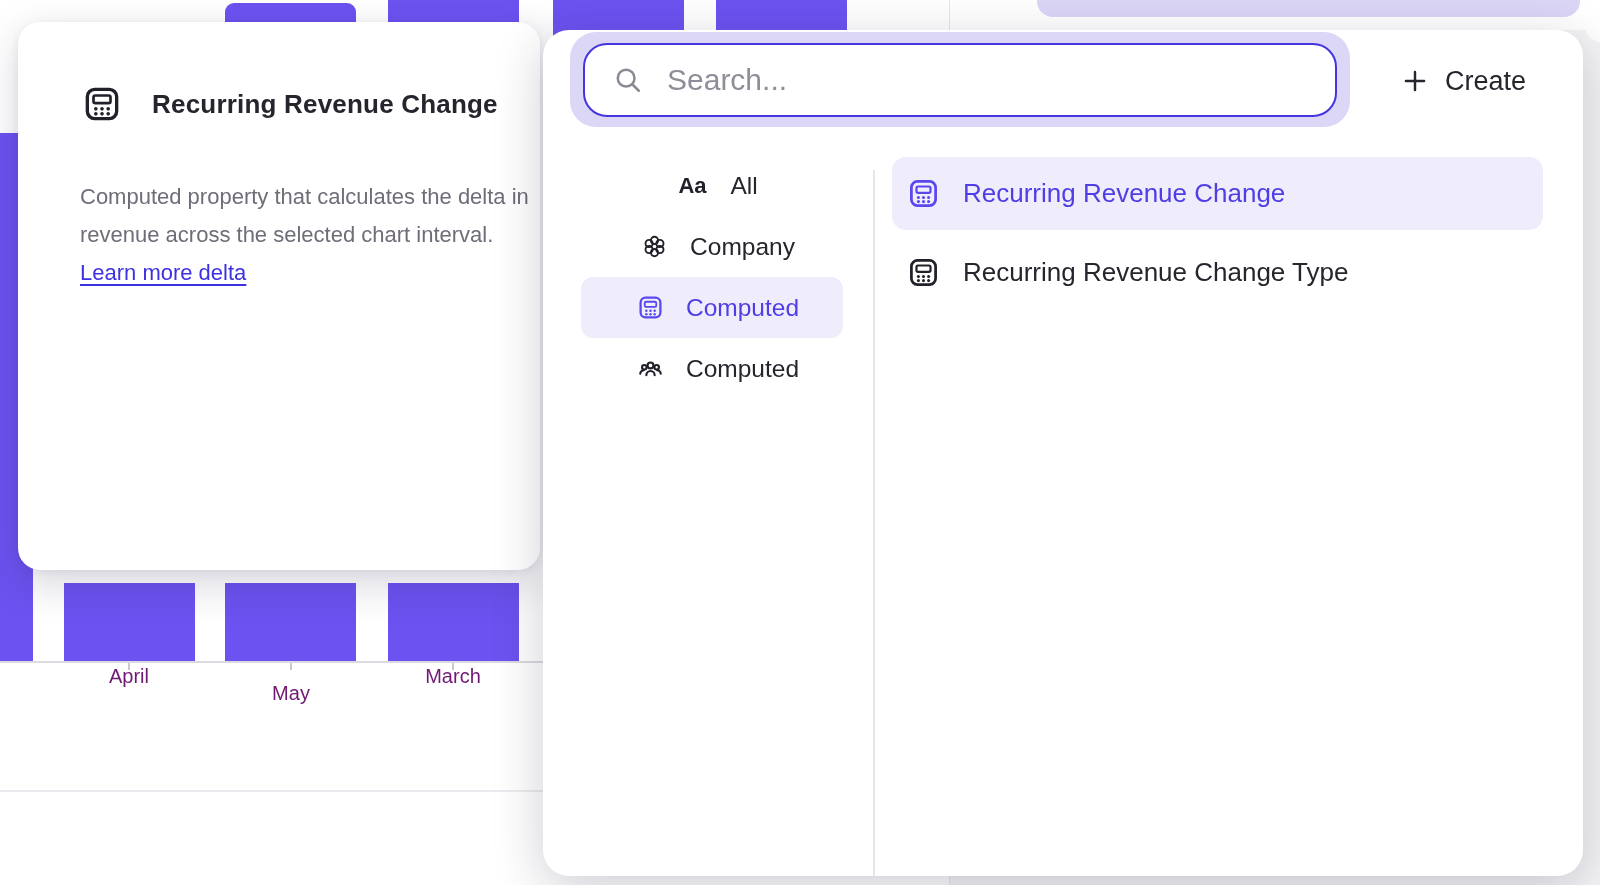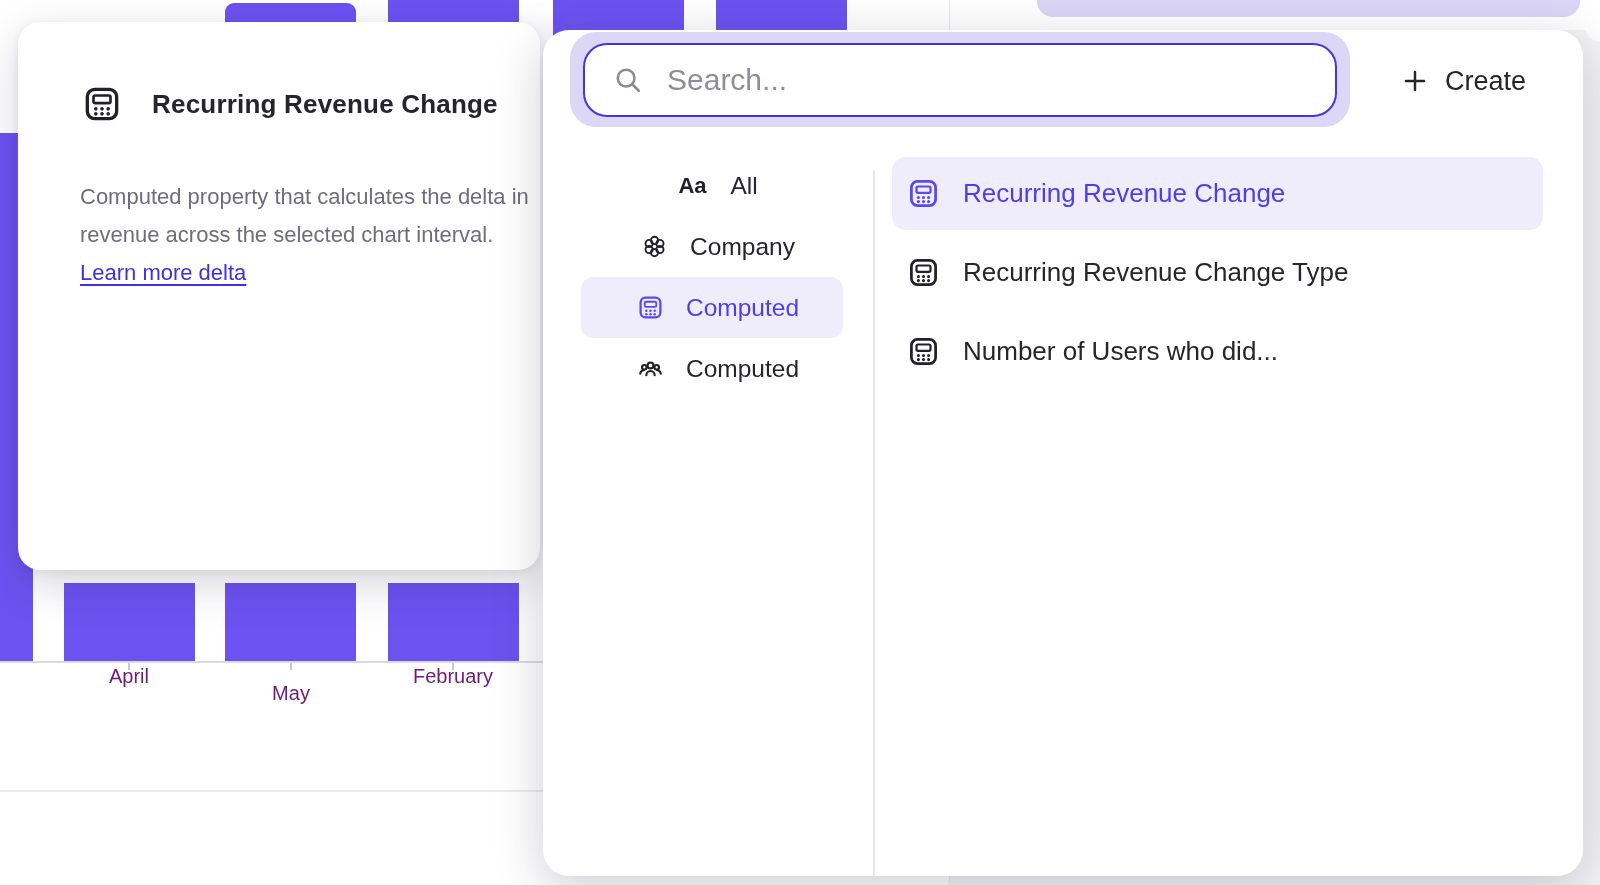--- a/index.html
+++ b/index.html
@@ -117,21 +117,21 @@
   <div class="bar" style="left:64px;top:583px;height:78px;"></div>
   <div class="bar" style="left:225px;top:583px;height:78px;"></div>
   <div class="bar" style="left:388px;top:583px;height:78px;"></div>
 
   <div class="axis-line"></div>
   <div class="tick" style="left:128px;"></div>
   <div class="tick" style="left:290px;"></div>
   <div class="tick" style="left:452px;"></div>
   <div class="month-label" style="left:69px;">April</div>
   <div class="month-label" style="left:231px;margin-top:17px;">May</div>
-  <div class="month-label" style="left:393px;">February</div>
+  <div class="month-label" style="left:393px;">March</div>
   <div class="footer-line"></div>
 
   <div class="topright-panel"></div>
   <div class="top-pill">
     
   </div>
   <div class="corner-blob"></div>
 
   <div class="tooltip-card">
     <div class="tooltip-head">
@@ -213,24 +213,16 @@
         <span class="lbl">Recurring Revenue Change</span>
       </div>
       <div class="res-row">
         <span class="icon">
             <svg viewBox="0 0 24 24">
               <use href="#ic-calc"></use>
             </svg>
           </span>
         <span class="lbl">Recurring Revenue Change Type</span>
       </div>
-      <div class="res-row">
-        <span class="icon">
-            <svg viewBox="0 0 24 24">
-              <use href="#ic-calc"></use>
-            </svg>
-          </span>
-        <span class="lbl">Number of Users who did...</span>
-      </div>
     </div>
 
   </div>
 </div>
 
 </body></html>

